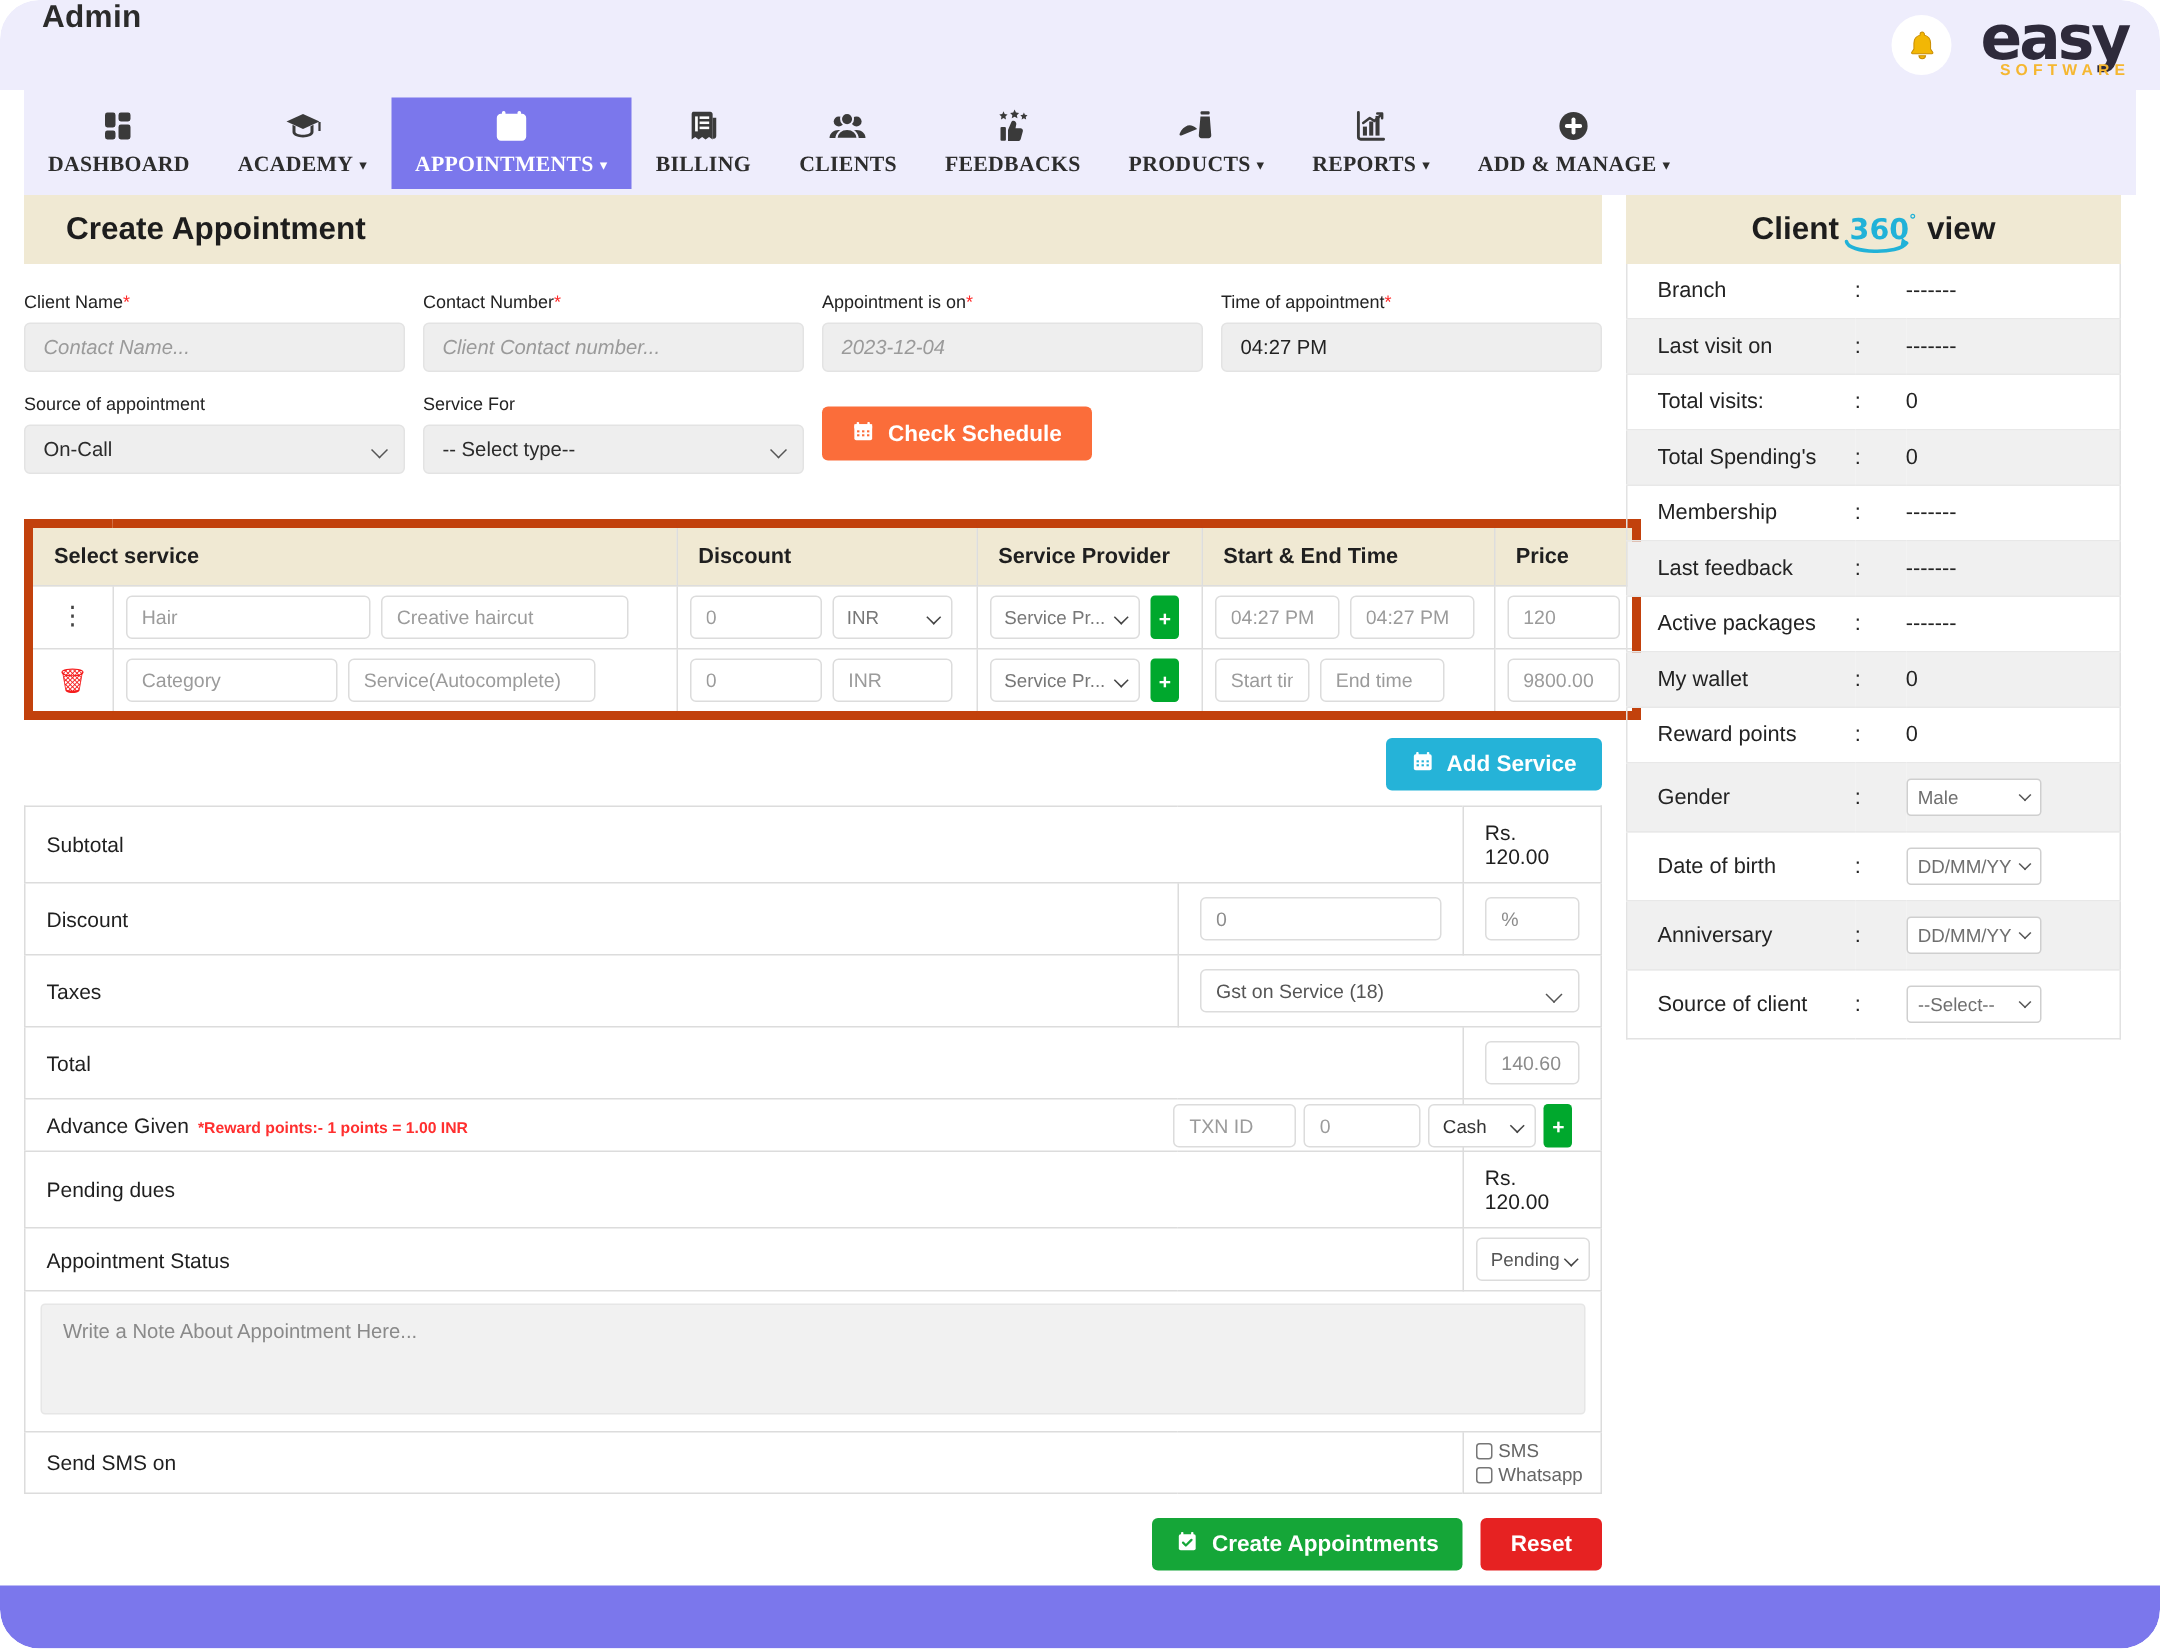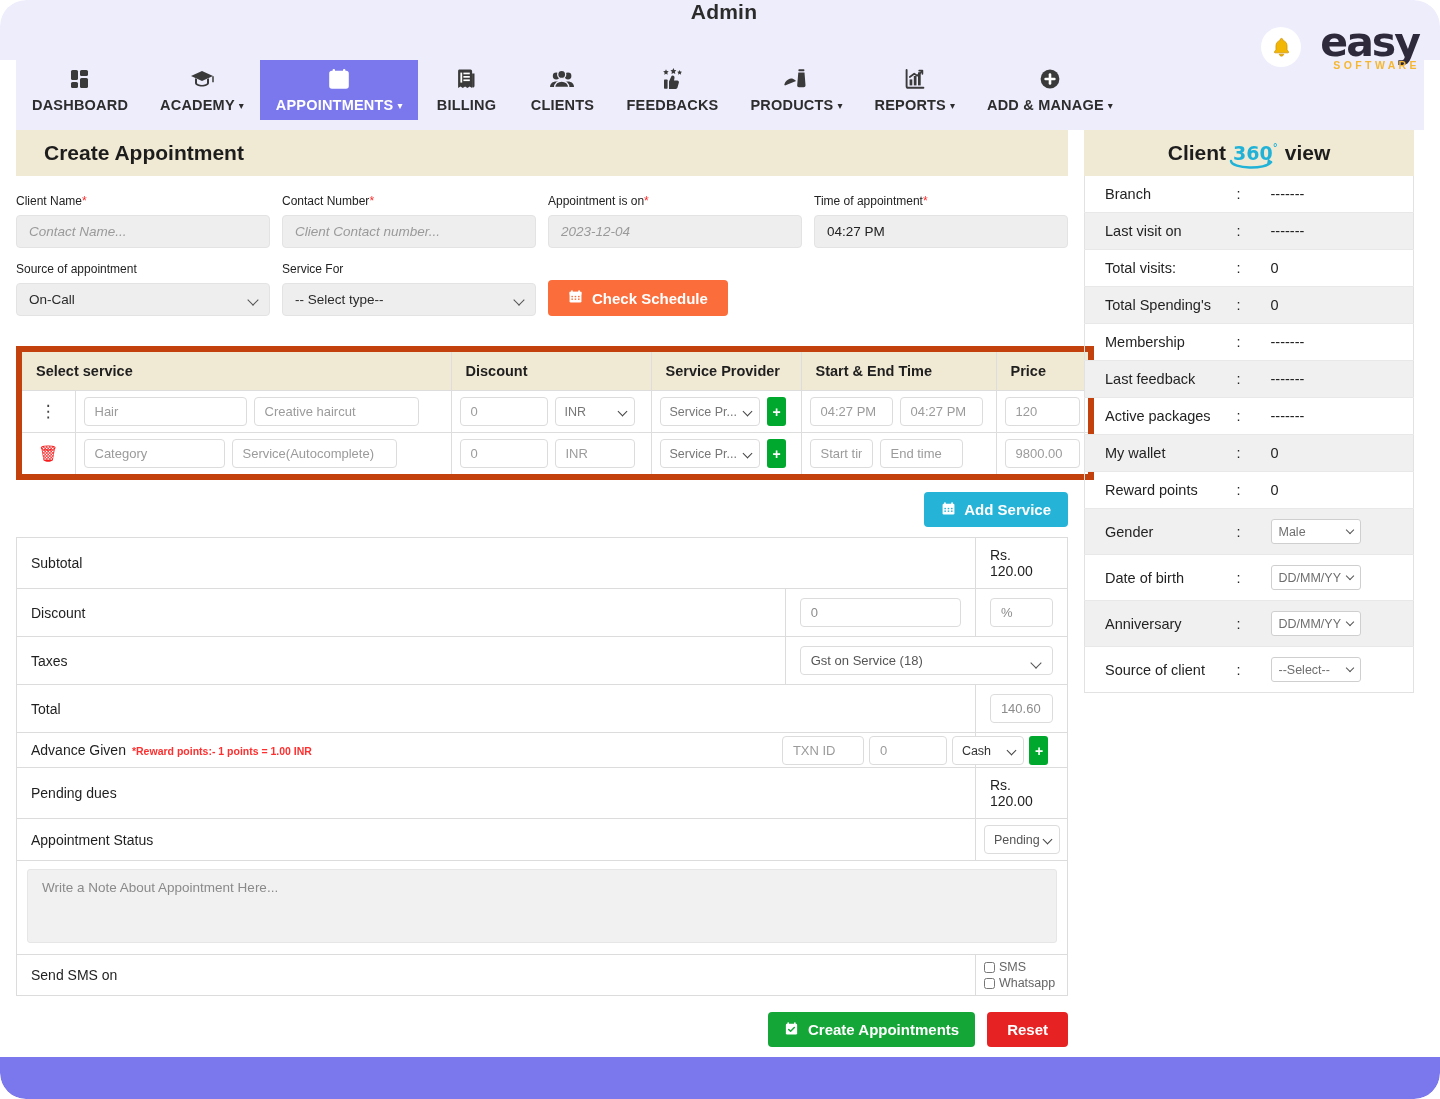--- a/index.html
+++ b/index.html
@@ -17,24 +17,23 @@
     border-radius: 26px;
     overflow: hidden;
   }
 
   
   .topbar {
     height: 60px;
     background: #eeedfc;
     border-top-left-radius: 26px;
     border-top-right-radius: 26px;
-    display: flex; align-items: center;
+    display: flex; 
     padding: 0 20px 0 28px;
     position: relative;
-    flex-direction: column;
   }
   .topbar-title {
     font-size: 21px; font-weight: bold; color: #2b2b2b;
     letter-spacing: .2px;
   }
   .topbar-right {
     margin-left: auto; display: flex; align-items: center; gap: 18px;
   }
   .bell {
     width: 40px; height: 40px; border-radius: 50%;
@@ -52,21 +51,22 @@
     font-size: 10.5px; letter-spacing: 3.4px; color: #f5b731;
     font-weight: bold; margin-top: -3px; margin-left: 14px;
   }
 
   
   .navbar {
     margin: 0 16px;
     height: 70px;
     background: #eeedfc;
     display: flex;
-    align-items: flex-start;
+    align-items: center;
+    font-family: Liberation Serif, serif;
   }
   .navitem {
     flex: 0 0 auto;
     display: flex; flex-direction: column;
     align-items: center; justify-content: center;
     padding: 6px 16px 7px;
     color: #2d2d2d;
     gap: 5px;
     cursor: pointer;
     min-width: 96px;
@@ -96,21 +96,21 @@
     font-size: 21px; font-weight: bold; color: #1d1d1d;
   }
 
   
   .formgrid {
     display: flex; flex-wrap: wrap;
     padding-top: 18px;
     column-gap: 12px;
   }
   .fld { width: 254px; margin-bottom: 14px; }
-  .fld.w-btn { width: 254px; display: flex; align-items: flex-end; }
+  .fld.w-btn { width: 254px; display: flex; align-items: center; }
   .flabel {
     font-size: 12px; color: #232323; margin-bottom: 7px; display: block;
   }
   .req { color: #ff2b2b; }
   .inp, .sel {
     width: 100%; height: 33px;
     background: #eeeeee;
     border: 1px solid #e3e3e3; border-radius: 4px;
     padding: 0 12px;
     font-size: 13.5px; color: #2b2b2b;

